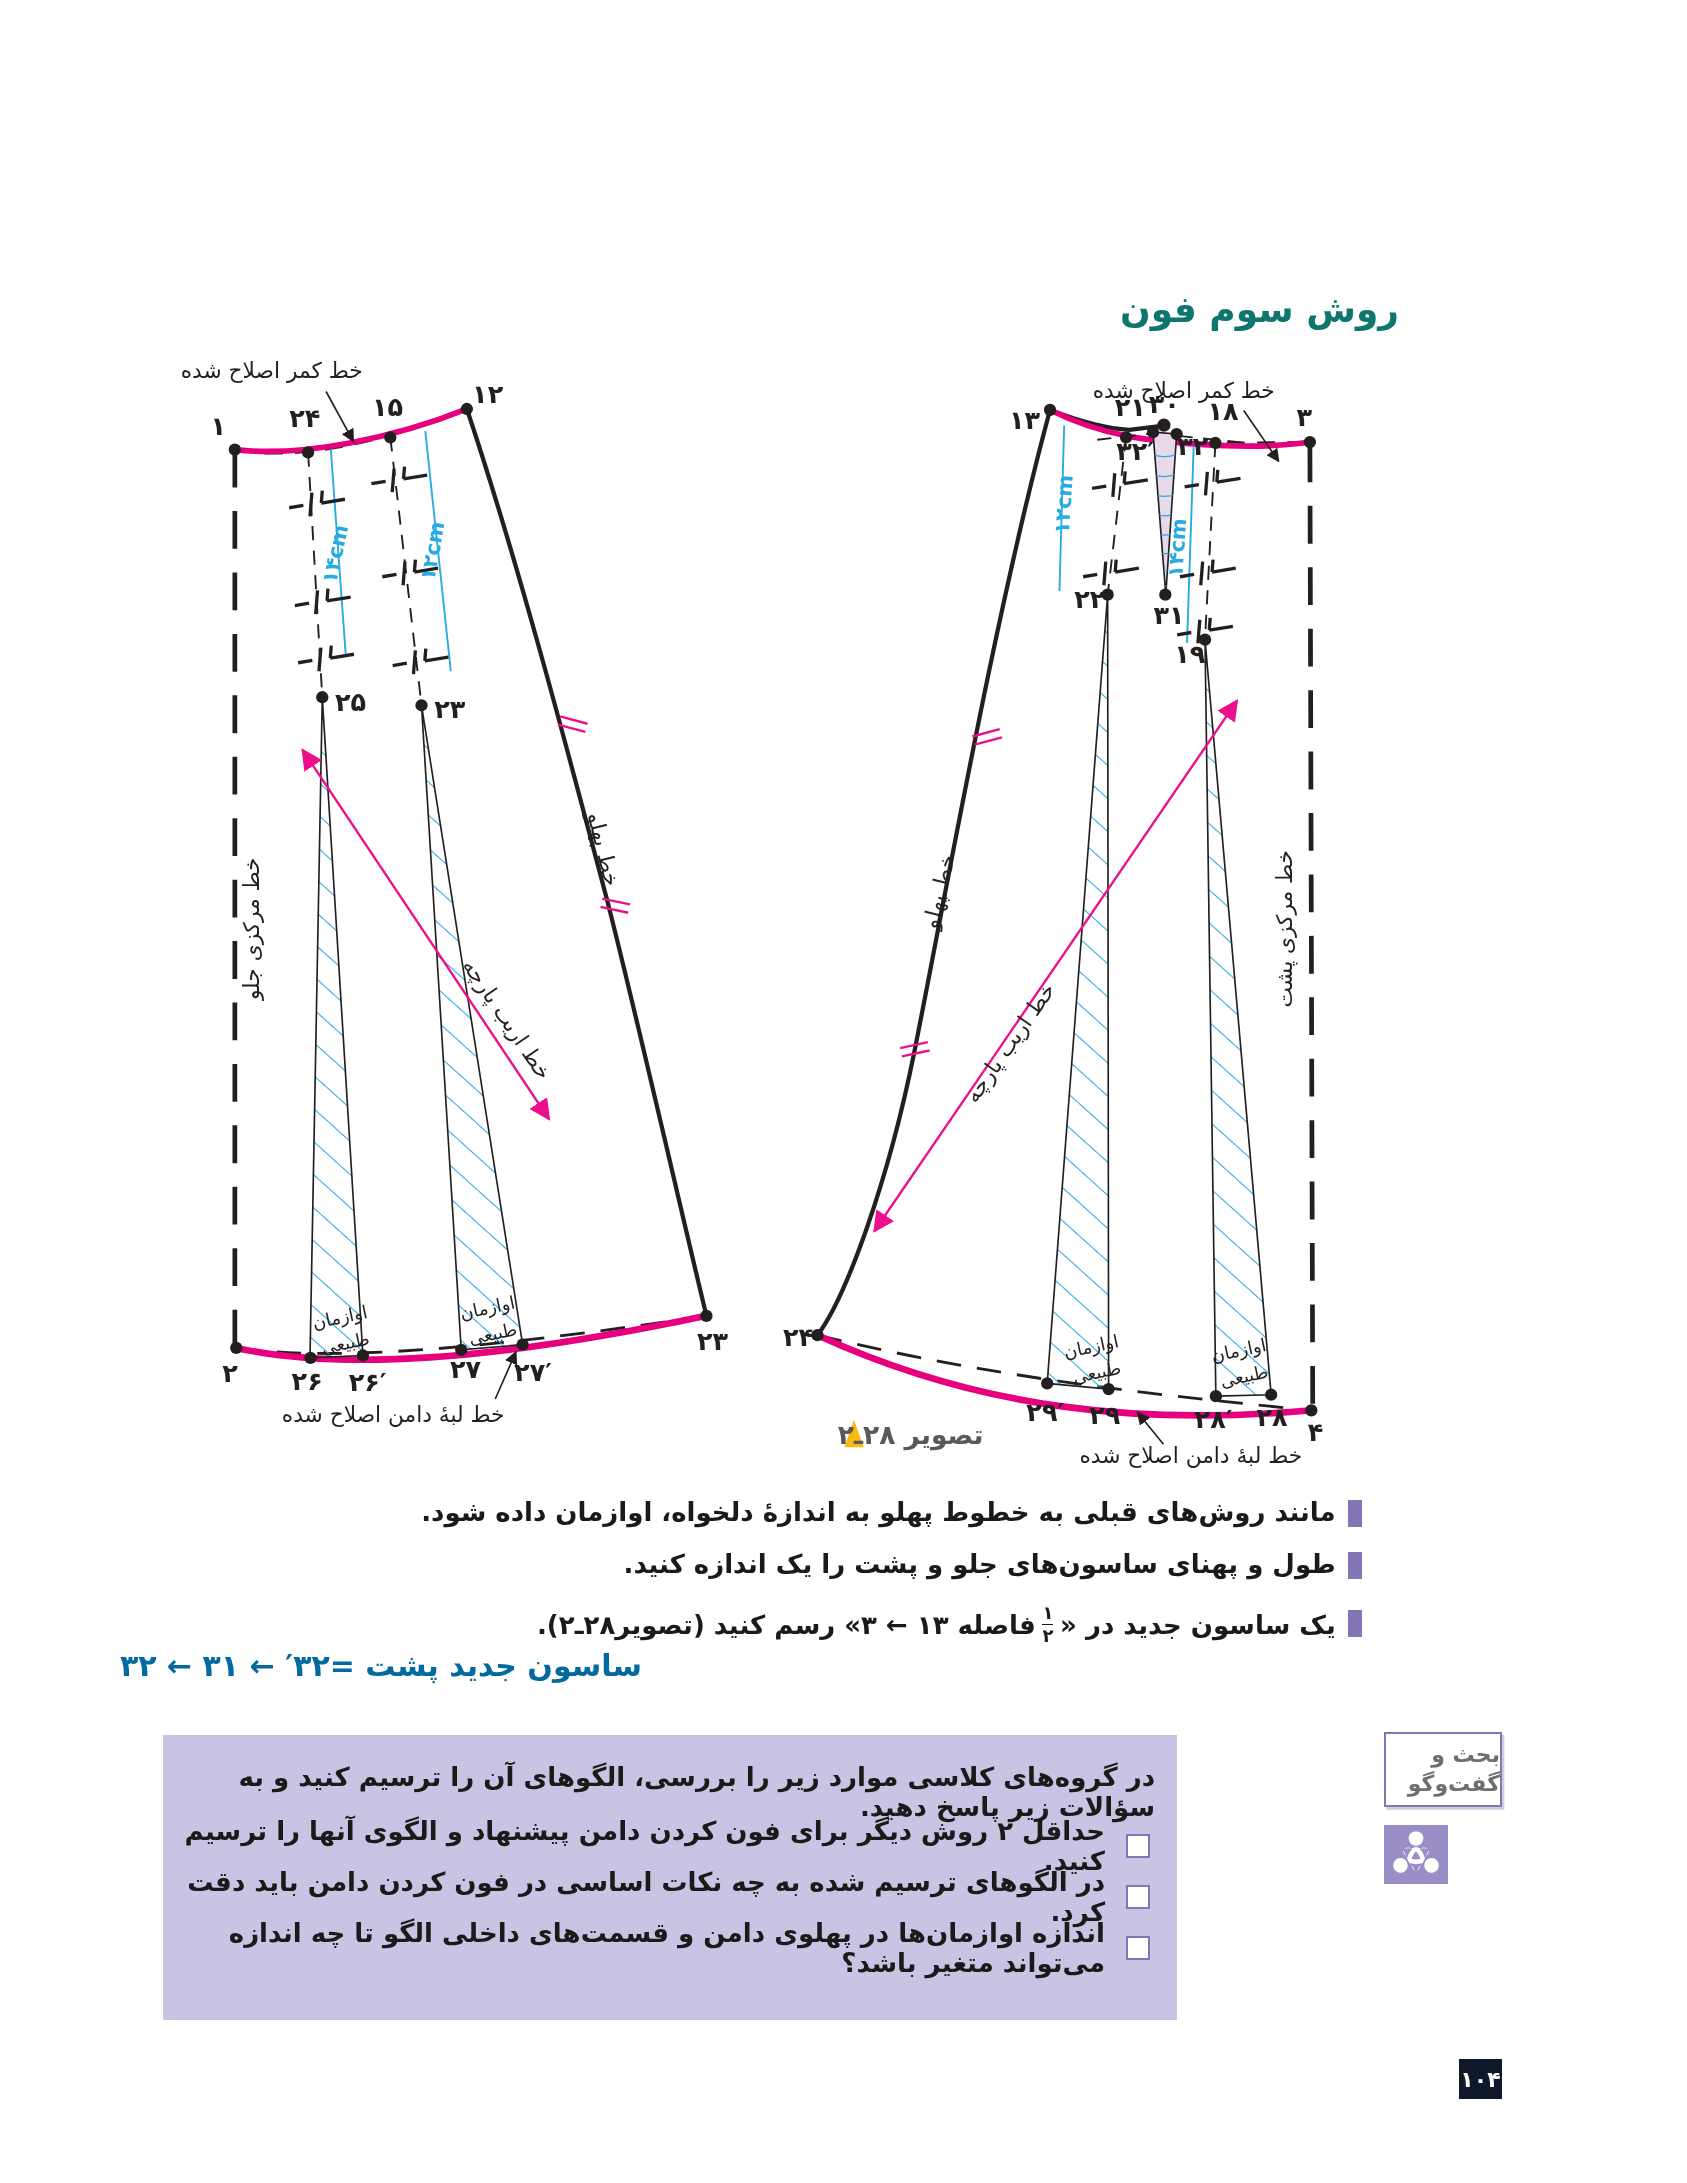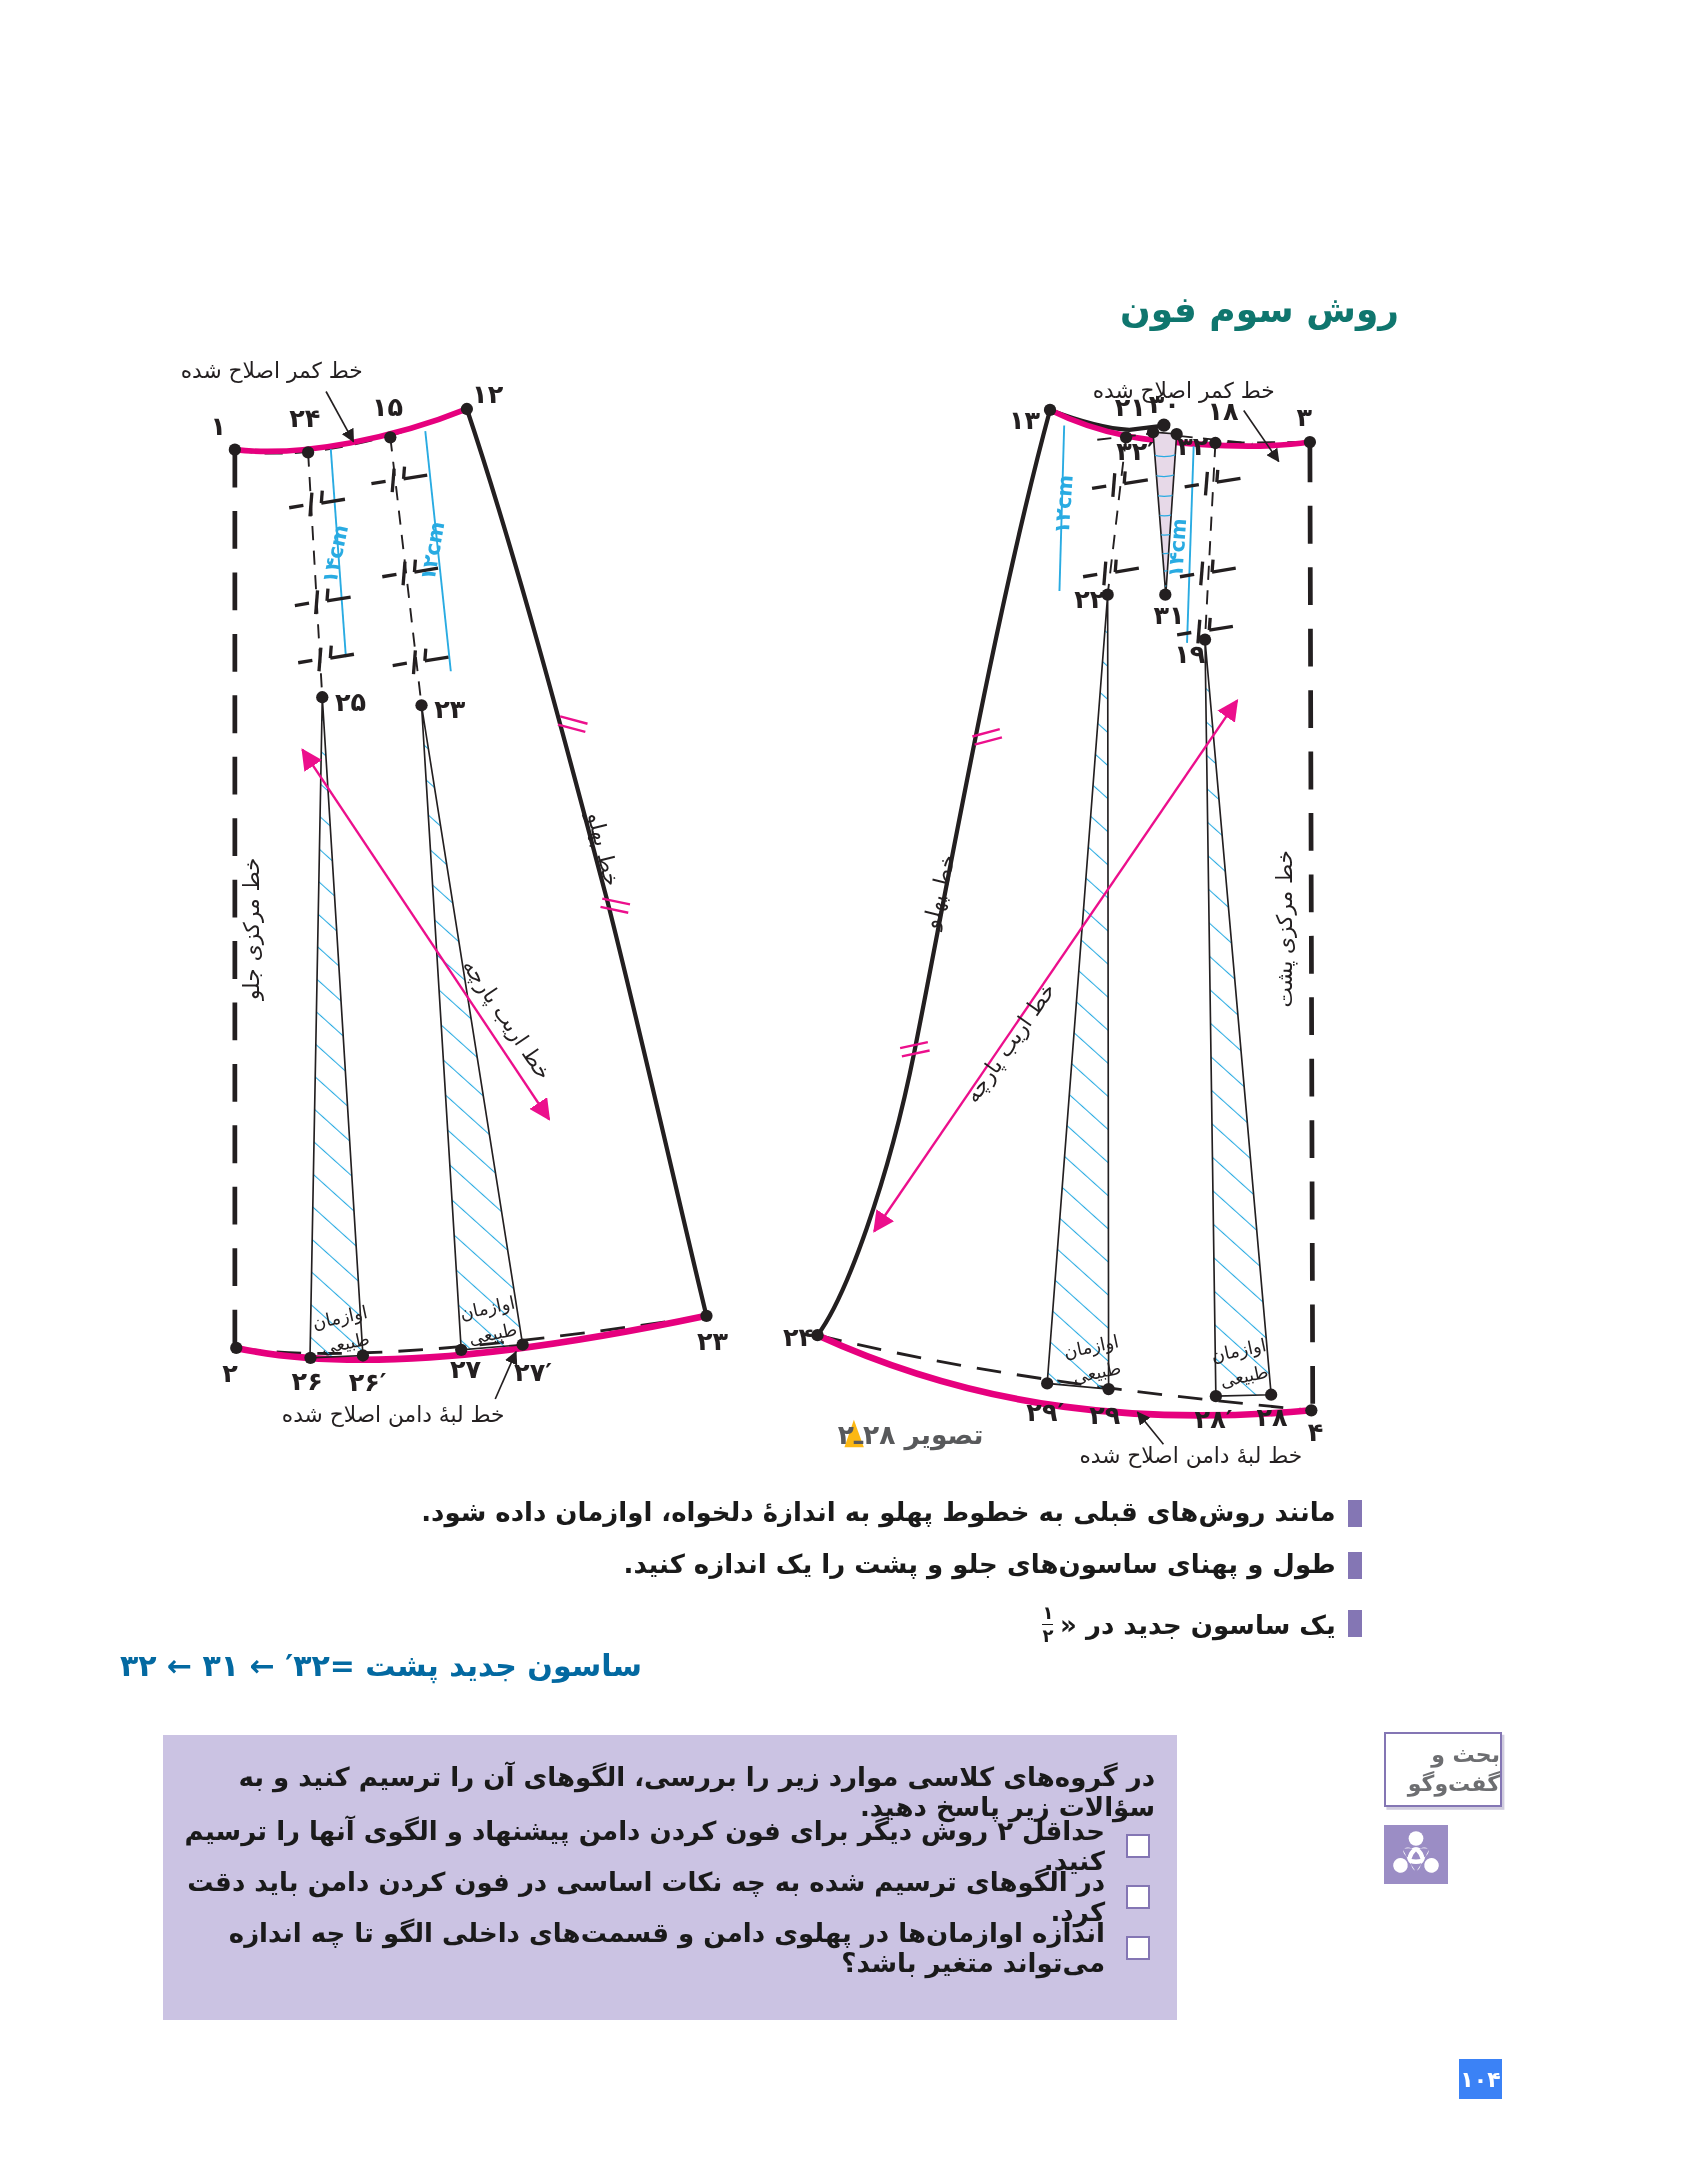--- a/index.html
+++ b/index.html
@@ -63,21 +63,21 @@
     position:absolute;left:1384px;top:1732px;width:114px;height:71px;background:#ffffff;
     border:2.4px solid #8476b4;box-shadow:2.4px 2.8px 0 rgba(120,110,160,.35);
     display:flex;flex-direction:column;align-items:flex-start;justify-content:center;
     font-size:22px;font-weight:bold;color:#6d6e71;direction:rtl;line-height:1.3;text-align:center;
   }
   .sidebar-icon{
     position:absolute;left:1384px;top:1825px;width:64px;height:59px;background:#9b8dc5;
   }
   
   .page-badge{
-    position:absolute;left:1459px;top:2059px;width:43px;height:40px;background:#3b82f6;
+    position:absolute;left:1459px;top:2059px;width:43px;height:40px;background:#0f172a;
     color:#ffffff;font-size:22px;font-weight:bold;display:flex;align-items:center;justify-content:center;
     direction:rtl;
   }
 </style>
 </head>
 <body>
 
 <div class="abs page-title">روش سوم فون</div>
 
 <svg class="abs" style="left:0;top:0" width="1687" height="1489" viewBox="0 0 3570 3150">
@@ -317,20 +317,21 @@
   <span>طول و پهنای ساسون‌های جلو و پشت را یک اندازه کنید.</span>
 </div>
 <div class="note" style="top:1603px">
   <span class="bullet" style="margin-top:6.6px"></span>
   <span class="note3-line">
     <span>یک ساسون جدید در «</span>
     <span class="frac">
       <span class="num">۱</span>
       <span class="den">۲</span>
     </span>
+    <span> فاصله ۱۳ ← ۳» رسم کنید (تصویر۲۸ـ۲).</span>
   </span>
 </div>
 <div class="equation">ساسون جدید پشت =۳۲′ ← ۳۱ ← ۳۲</div>
 
 <div class="dbox">
   <div class="intro">در گروه‌های کلاسی موارد زیر را بررسی، الگوهای آن را ترسیم کنید و به سؤالات زیر پاسخ دهید.</div>
   <div class="ditem" style="top:81px">
     <span class="cbx"></span>
     <span>حداقل ۲ روش دیگر برای فون کردن دامن پیشنهاد و الگوی آنها را ترسیم کنید.</span>
   </div>

